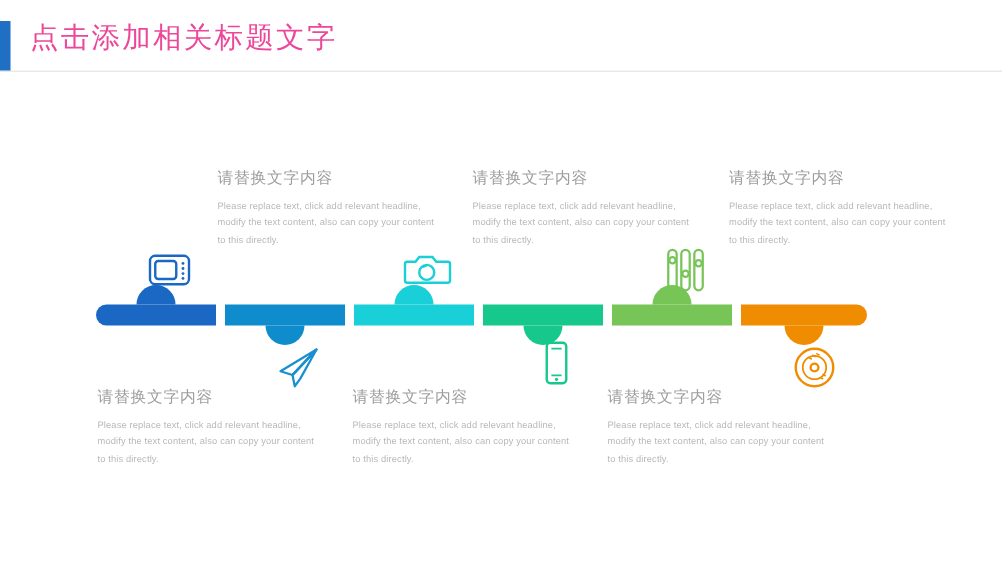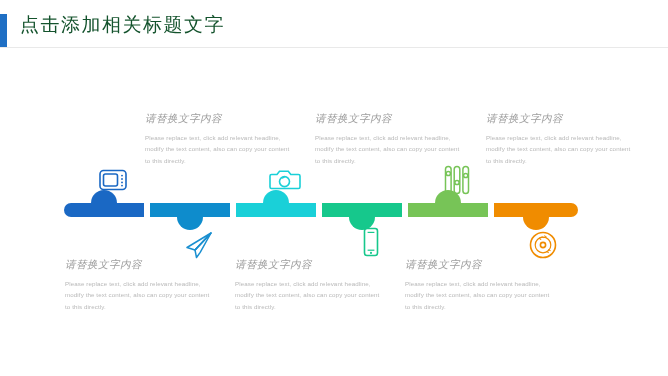--- a/index.html
+++ b/index.html
@@ -31,21 +31,21 @@
     width: 7px;
     height: 34px;
     background: #1f6fc4;
   }
   .header-title {
     position: absolute;
     left: 20px;
     top: -2px;
     font-size: 19px;
     letter-spacing: 1.5px;
-    color: #14532d;
+    color: #ec4899;
     font-weight: 400;
     white-space: nowrap;
   }
   .header-sub {
     position: absolute;
     left: 21px;
     top: 23px;
     font-size: 7.5px;
     letter-spacing: 0.7px;
     color: #bcbcbc;
@@ -65,21 +65,20 @@
     position: absolute;
     width: 146px;
   }
   .tblock .t-head {
     font-size: 10.5px;
     color: #9d9d9d;
     letter-spacing: 0.5px;
     margin: 0 0 6px 0;
     font-weight: 400;
     white-space: nowrap;
-    font-style: italic;
   }
   .tblock .t-body {
     font-size: 6.2px;
     line-height: 1.85;
     color: #b8b8b8;
     margin: 0;
     letter-spacing: 0.1px;
   }
 
   .tb-top1 { left: 145px; top: 112px; }

